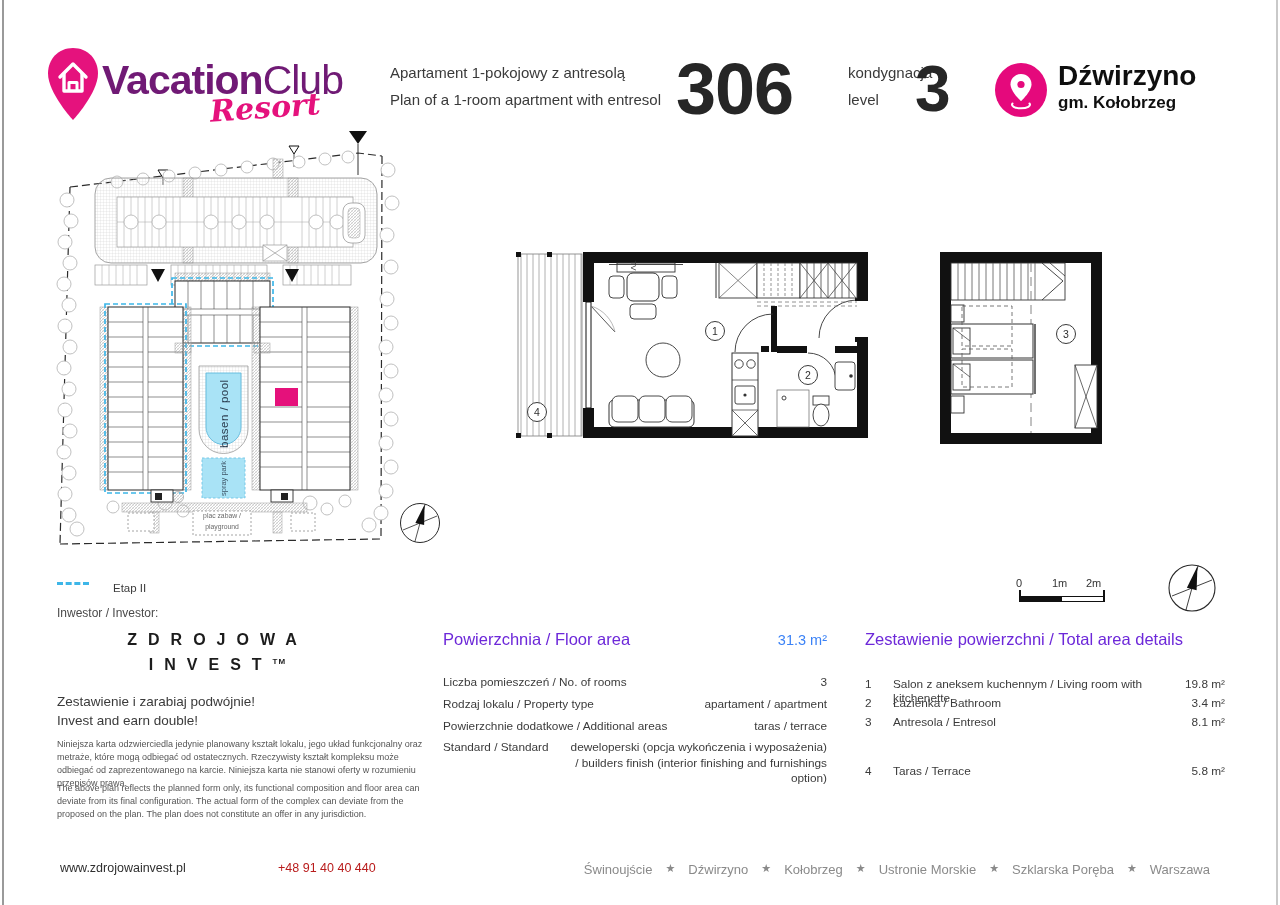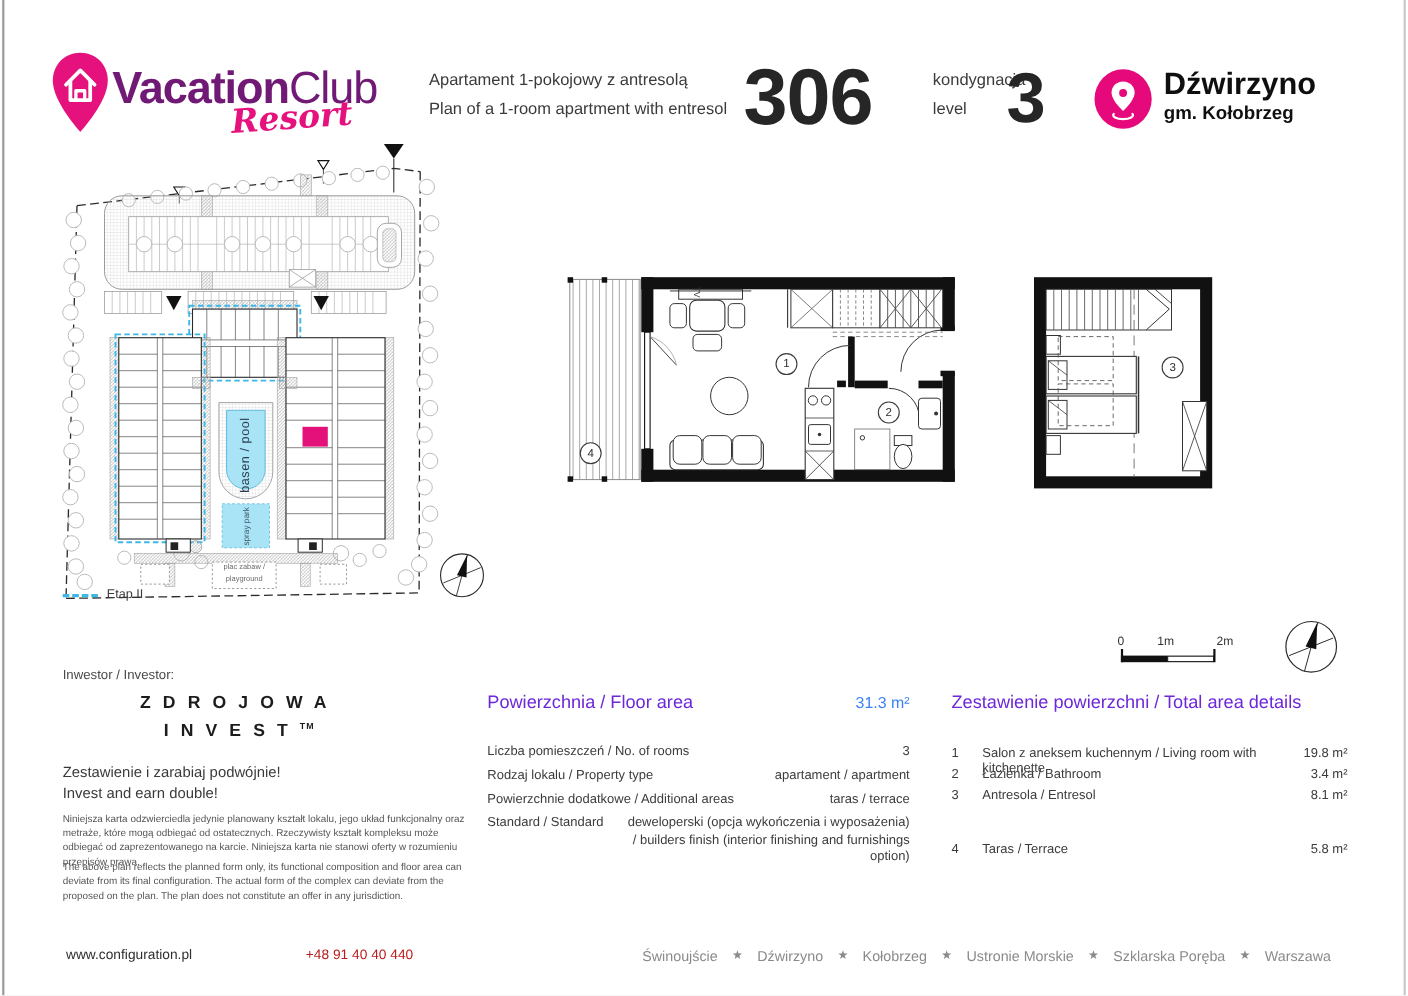--- a/index.html
+++ b/index.html
@@ -31,21 +31,21 @@
   .loc-sub  { left:1058px; top:93px; font-size:17px; font-weight:bold; color:#0f0f0f; }
 
   
   .vtext {
     display:flex; align-items:center; justify-content:center;
     writing-mode:vertical-rl; transform:rotate(180deg);
   }
   .pool-label { left:202px; top:371px; width:43px; height:85px; font-size:11.5px; color:#2c3e50; letter-spacing:0.5px; }
   .spray-label { left:202px; top:457px; width:43px; height:42px; font-size:7.5px; color:#3f5668; }
   .playground-label { left:192px; top:511px; width:60px; height:24px; font-size:6.8px; color:#6a6a6a; text-align:center; line-height:1.6; }
-  .legend { left:57px; top:535px; display:flex; align-items:center; gap:8px; }
+  .legend { left:57px; top:582px; display:flex; gap:24px; }
   .legend-dash { width:32px; height:0; border-top:3px dashed #3db6e8; }
   .legend-label { font-size:11.5px; color:#3c3c3c; }
   .room-circle {
     width:20px; height:20px; border:1.3px solid #3a3a3a; border-radius:50%;
     background:#fff; display:flex; align-items:center; justify-content:center;
     font-size:10.5px; color:#2e2e2e;
   }
   .tv-label { left:628px; top:261px; font-size:8px; color:#333; transform:rotate(90deg); }
 
   
@@ -572,21 +572,21 @@
 
   <div class="abs room-circle" style="left:705px; top:321px;">1</div>
   <div class="abs room-circle" style="left:798px; top:365px;">2</div>
   <div class="abs room-circle" style="left:1056px; top:324px;">3</div>
   <div class="abs room-circle" style="left:527px; top:402px;">4</div>
   <div class="abs tv-label">TV</div>
 
   <div class="abs scalebar">
     <span class="lab" style="left:2px;">0</span>
     <span class="lab" style="left:38px;">1m</span>
-    <span class="lab" style="left:92px;">2m</span>
+    <span class="lab" style="left:72px;">2m</span>
     <div class="sb-seg" style="left:5px; width:42px; background:#111;"></div>
     <div class="sb-seg" style="left:47px; width:43px; background:#fff; border:1px solid #111;"></div>
     <div class="abs" style="left:5px; top:13px; width:1.5px; height:12px; background:#111;"></div>
     <div class="abs" style="left:89px; top:13px; width:1.5px; height:12px; background:#111;"></div>
   </div>
   <div class="abs" style="left:1168px; top:564px;">
     <svg width="48" height="48" viewBox="0 0 48 48">
       <circle cx="24" cy="24" r="23" fill="#fff" stroke="#2a2a2a" stroke-width="1.1"></circle>
       <line x1="4" y1="32" x2="44" y2="16" stroke="#2a2a2a" stroke-width="0.9"></line>
       <line x1="30.2" y1="1.4" x2="17.8" y2="46.6" stroke="#2a2a2a" stroke-width="0.9"></line>
@@ -646,21 +646,21 @@
       <span class="lb">Antresola / Entresol</span>
       <span class="vl">8.1 m²</span>
     </div>
     <div class="area-row" style="top:134px;">
       <span class="n">4</span>
       <span class="lb">Taras / Terrace</span>
       <span class="vl">5.8 m²</span>
     </div>
   </div>
 
-  <div class="abs footer-site">www.configuration.pl</div>
+  <div class="abs footer-site">www.zdrojowainvest.pl</div>
   <div class="abs footer-phone">+48 91 40 40 440</div>
   <div class="abs footer-cities">
     <span>Świnoujście</span>
     <span class="star">★</span>
     <span>Dźwirzyno</span>
     <span class="star">★</span>
     <span>Kołobrzeg</span>
     <span class="star">★</span>
     <span>Ustronie Morskie</span>
     <span class="star">★</span>

